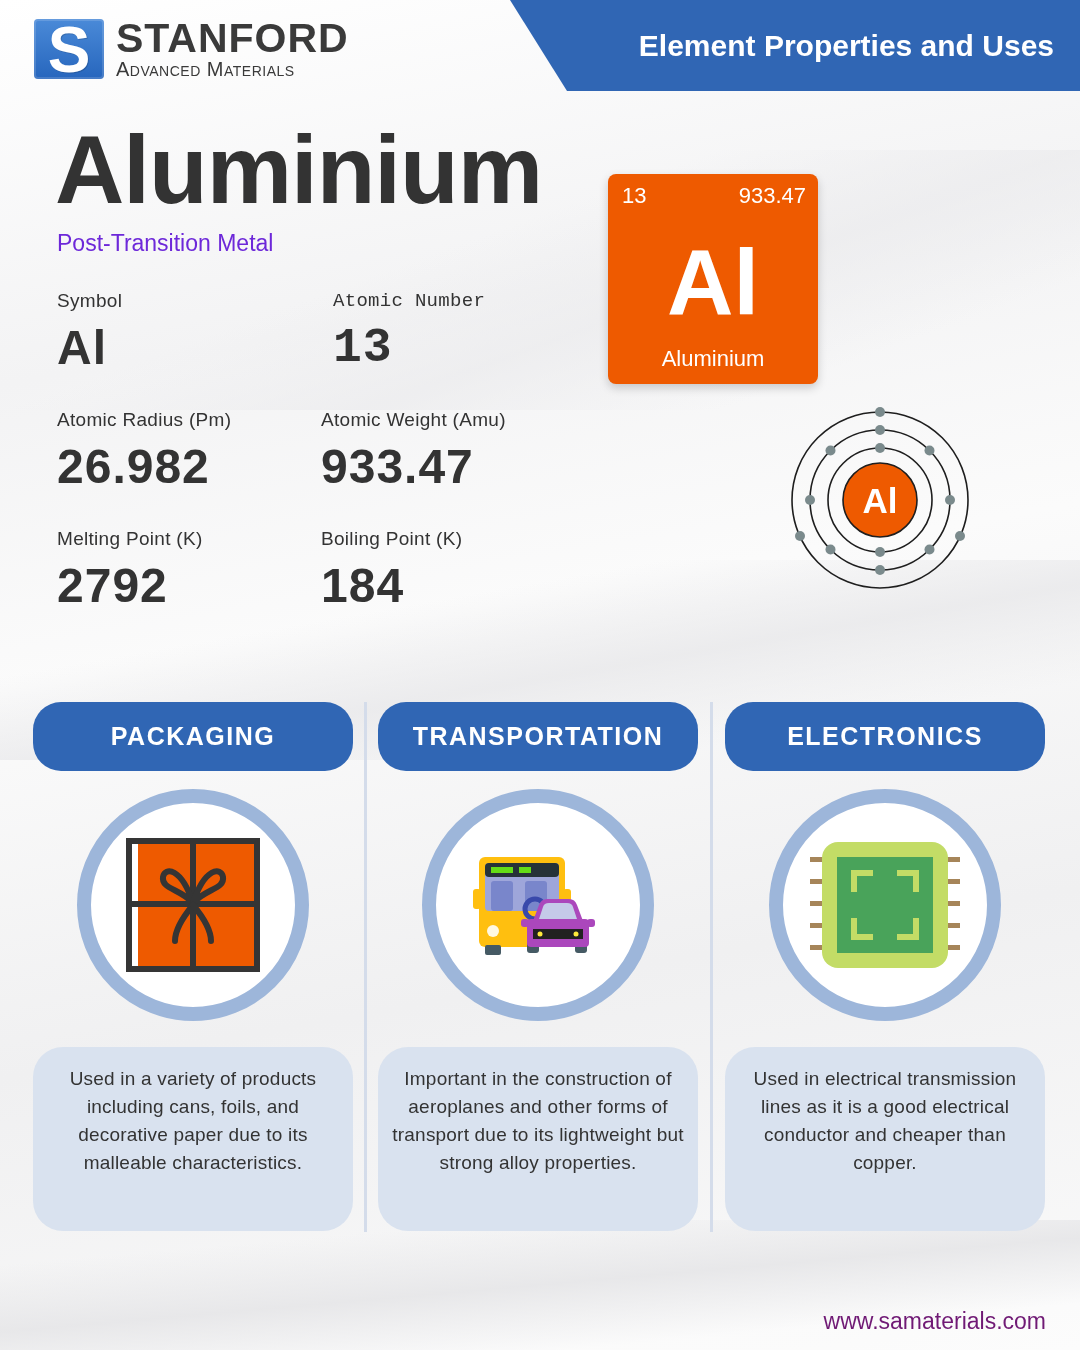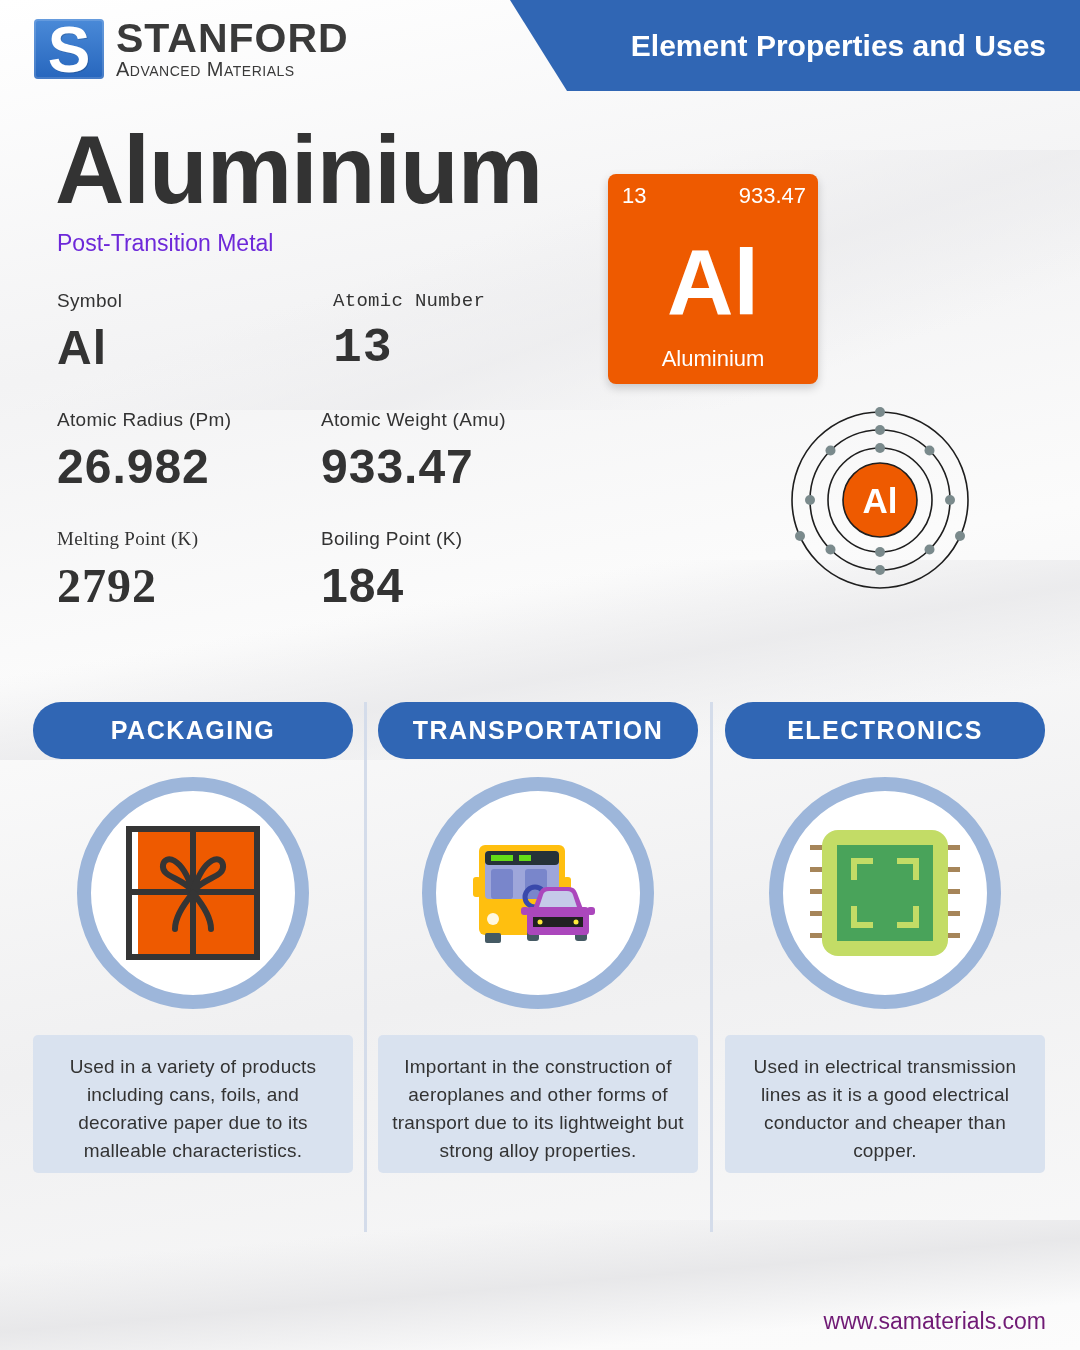--- a/index.html
+++ b/index.html
@@ -29,21 +29,21 @@
       text-shadow: 1px 1px 0 rgba(0,0,0,0.15);
     }
     .logo-text { margin-left: 12px; display: flex; flex-direction: column; }
     .logo-name { font-family: "Liberation Sans", sans-serif; font-weight: 700; font-size: 41px; letter-spacing: 1px; color: #3a3a3a; line-height: 1; }
     .logo-sub { font-family: "Liberation Sans", sans-serif; font-size: 20px; color: #3a3a3a; letter-spacing: 0.5px; line-height: 1; font-variant: small-caps; }
 
     .header-banner {
       position: absolute; top: 0; right: 0; width: 570px; height: 91px;
       background: #3066b4;
       clip-path: polygon(0 0, 100% 0, 100% 100%, 57px 100%);
-      display: flex; align-items: center; justify-content: flex-end; padding-right: 34px;
+      display: flex; align-items: center; justify-content: flex-end; padding-right: 26px;
     }
     .header-banner span { color: #ffffff; font-weight: 700; font-size: 30px; }
 
     
     .title { position: absolute; left: 55px; top: 122px; font-size: 96px; font-weight: 700; color: #333333; letter-spacing: -1px; line-height: 1; }
     .category { position: absolute; left: 57px; top: 230px; font-size: 23px; color: #6d28d9; }
 
     
     .prop { position: absolute; }
     .prop-label { font-size: 19px; color: #333333; letter-spacing: 0.3px; }
@@ -61,31 +61,31 @@
     .tile-symbol { position: absolute; left: 0; right: 0; top: 62px; text-align: center; font-size: 92px; font-weight: 700; line-height: 1; }
     .tile-name { position: absolute; left: 0; right: 0; bottom: 12px; text-align: center; font-size: 22px; }
 
     
     .bohr { position: absolute; left: 786px; top: 406px; width: 188px; height: 188px; }
 
     
     .divider { position: absolute; top: 702px; width: 3px; height: 530px; background: #d4dcea; }
     .use-col { position: absolute; top: 702px; width: 320px; }
     .use-header {
-      height: 57px; border-radius: 28px; background: #3066b4;
+      height: 69px; border-radius: 28px; background: #3066b4;
       display: flex; align-items: center; justify-content: center;
       color: #ffffff; font-weight: 700; font-size: 25px; letter-spacing: 1.5px;
     }
     .use-icon-ring {
       margin: 18px auto 0; width: 232px; height: 232px; border-radius: 50%;
       border: 14px solid #9db6da; background: #ffffff;
       display: flex; align-items: center; justify-content: center;
     }
     .use-desc {
-      margin-top: 26px; height: 138px; border-radius: 5px; background: #d9e2ef;
+      margin-top: 26px; height: 184px; border-radius: 30px; background: #d9e2ef;
       padding: 18px 10px 0; text-align: center; font-size: 19px; line-height: 28px;
       color: #333333; letter-spacing: 0.2px;
     }
 
     .footer-url { position: absolute; right: 34px; top: 1308px; font-size: 23px; color: #701a75; }
   </style>
 </head>
 <body>
 
 <div class="bg-wave w1"></div>
@@ -118,21 +118,21 @@
   <div class="prop-value">13</div>
 </div>
 <div class="prop" style="left:57px; top:409px;">
   <div class="prop-label">Atomic Radius (Pm)</div>
   <div class="prop-value">26.982</div>
 </div>
 <div class="prop" style="left:321px; top:409px;">
   <div class="prop-label">Atomic Weight (Amu)</div>
   <div class="prop-value">933.47</div>
 </div>
-<div class="prop" style="left:57px; top:528px;font-family:Liberation Serif, serif;">
+<div class="prop" style="left:57px; top:528px;">
   <div class="prop-label">Melting Point (K)</div>
   <div class="prop-value">2792</div>
 </div>
 <div class="prop" style="left:321px; top:528px;">
   <div class="prop-label">Boiling Point (K)</div>
   <div class="prop-value">184</div>
 </div>
 
 <div class="tile">
   <span class="tile-num">13</span>

